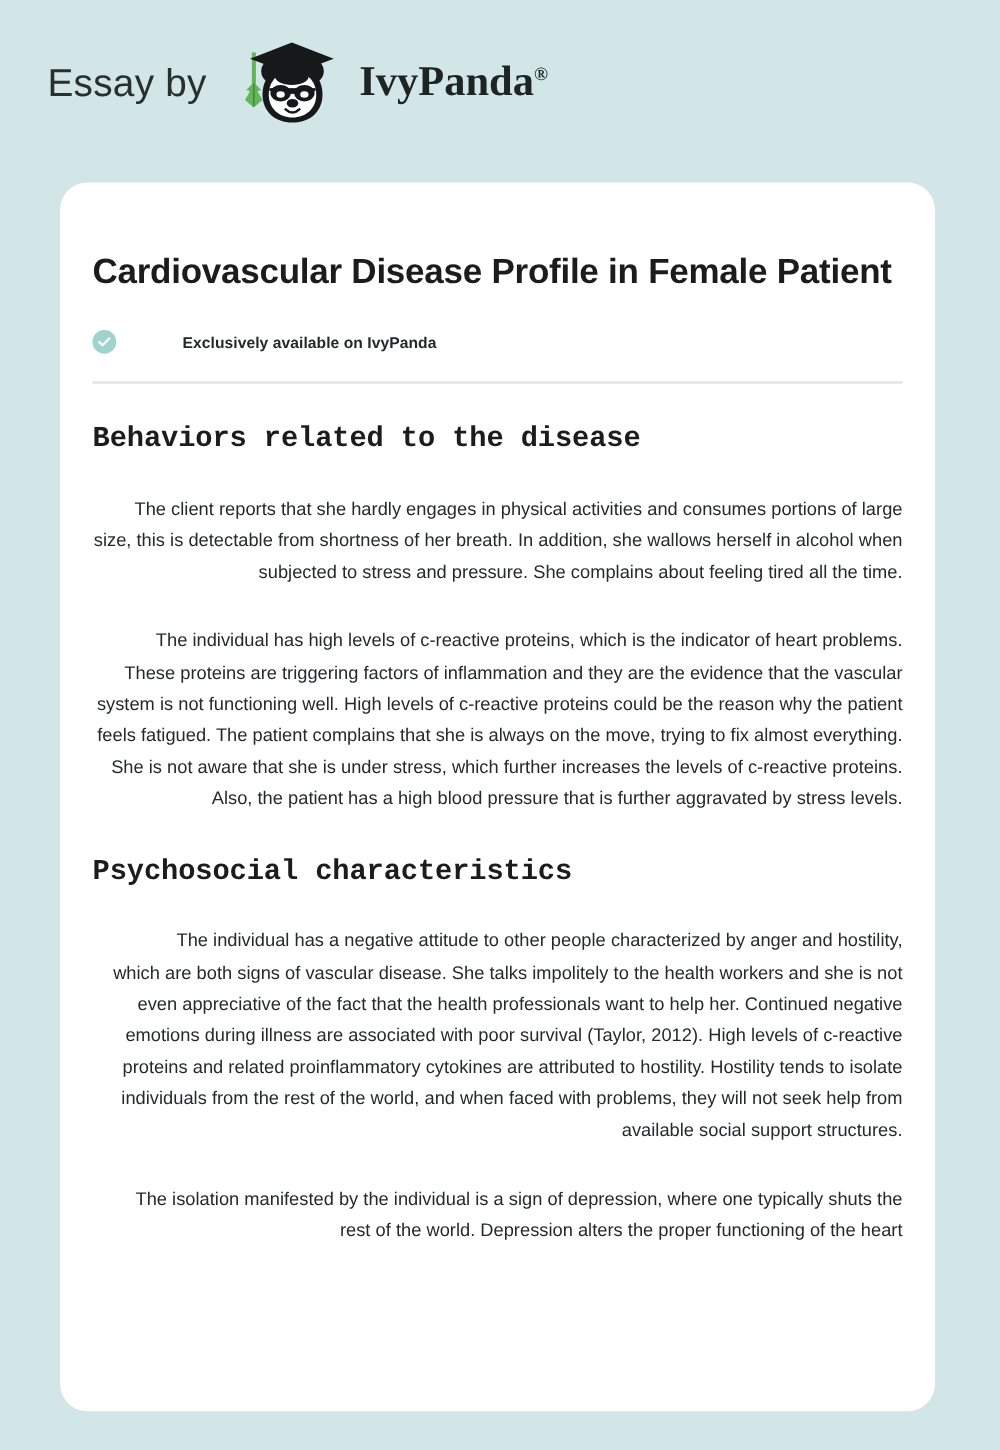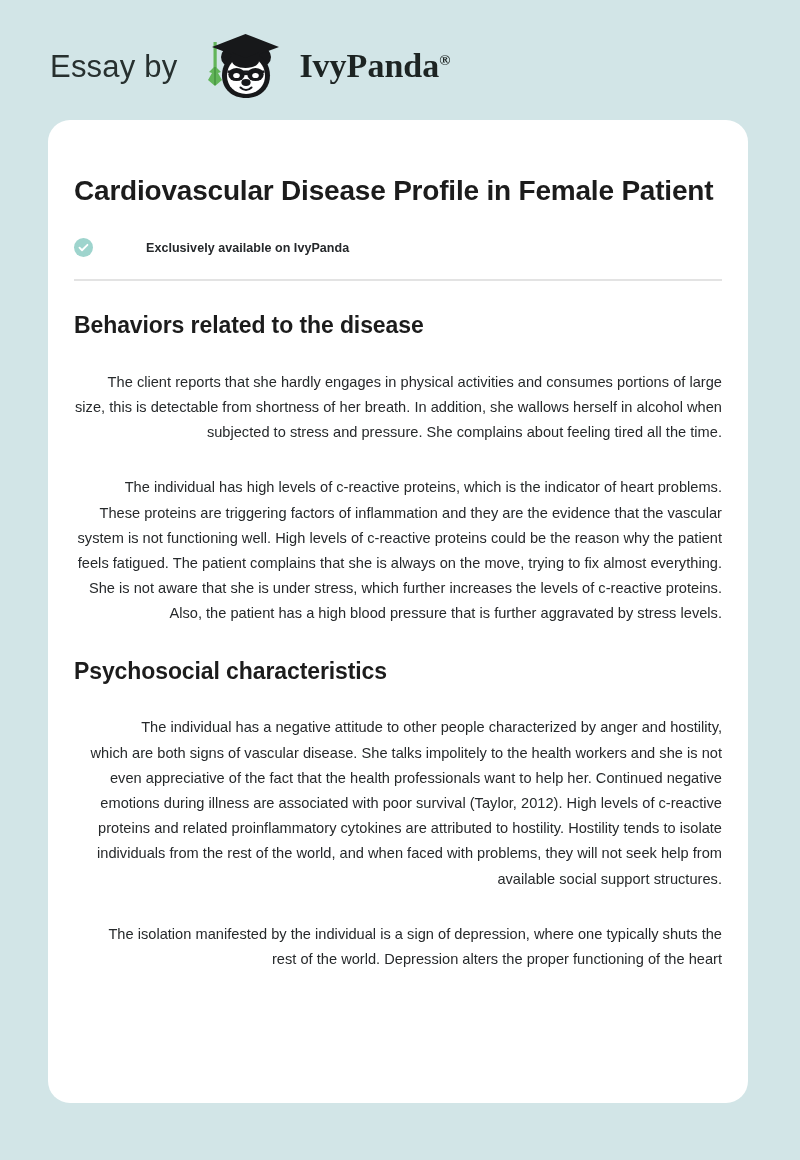--- a/index.html
+++ b/index.html
@@ -14,21 +14,21 @@
     font-family: "Liberation Sans", sans-serif;
     -webkit-font-smoothing: antialiased;
     overflow: hidden;
   }
 
   
   .brand-bar {
     height: 132px;
     display: flex;
     align-items: center;
-    padding-left: 50px;
+    padding-left: 38px;
     box-sizing: border-box;
   }
   .brand-inner {
     display: flex;
     align-items: center;
     gap: 0px;
   }
   .essay-by {
     font-size: 31px;
     font-weight: 400;
@@ -59,21 +59,21 @@
   .wordmark .reg {
     font-size: 15px;
     vertical-align: super;
     line-height: 1;
   }
 
   
   .card {
     position: absolute;
     left: 48px;
-    top: 120px;
+    top: 146px;
     width: 700px;
     height: 983px;
     background: #ffffff;
     border-radius: 22px;
     box-sizing: border-box;
     padding: 40px 26px 0 26px;
     overflow: hidden;
   }
 
   .doc-title {
@@ -118,20 +118,21 @@
     border: 0;
   }
 
   h2.section-heading {
     font-size: 23px;
     font-weight: bold;
     color: #1c1c1c;
     line-height: 1.25;
     margin: 30px 0 0 0;
     letter-spacing: -0.1px;
+    font-family: Liberation Mono, monospace;
   }
 
   p.body-par {
     font-size: 14.6px;
     line-height: 25.2px;
     color: #26292b;
     margin: 30px 0 0 0;
     text-indent: 28px;
     text-align: right;
     letter-spacing: 0.02px;

